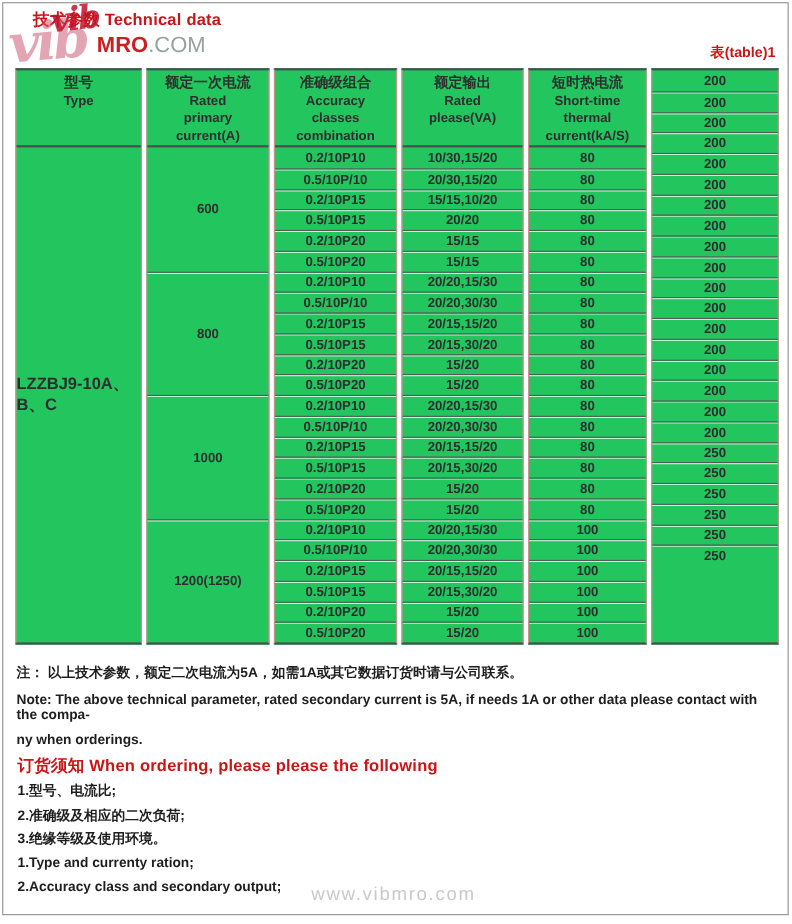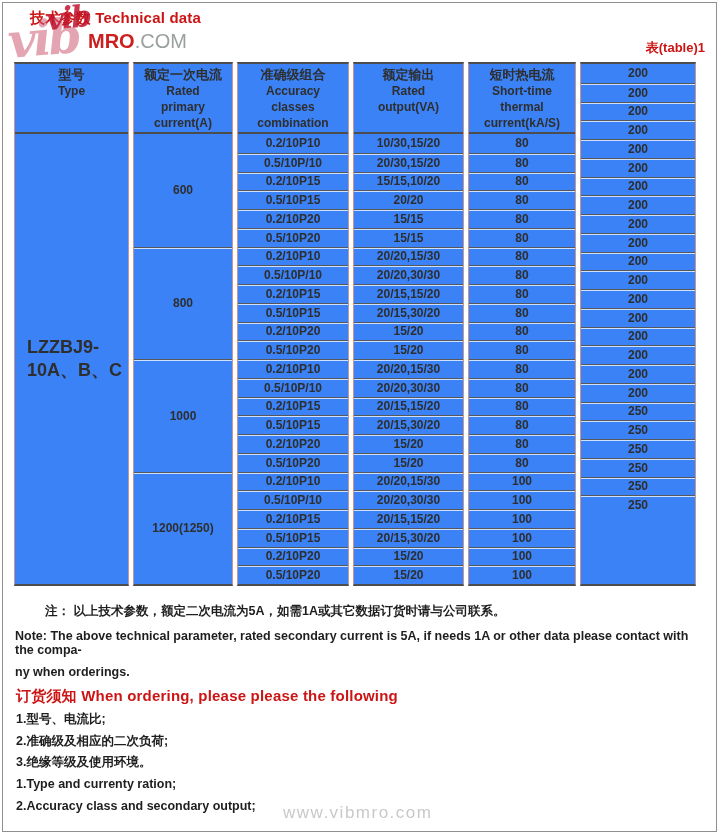--- a/index.html
+++ b/index.html
@@ -21,38 +21,38 @@
                  font-size: 48px; color: #cf5c74; opacity: 0.55; transform: rotate(-5deg);
                  letter-spacing: -3px; }
   .logo-row { position: absolute; left: 88px; top: 30px; z-index: 3; font-size: 20px; }
   .logo-mro { font-weight: bold; color: #cc2020; }
   .logo-com { font-weight: normal; color: #9aa0a0; }
   .caption { position: absolute; right: 15px; top: 39px; font-size: 13px; font-weight: bold;
              color: #cc1414; }
 
   
   .table { position: absolute; left: 14px; top: 62px; display: flex; gap: 4px; }
-  .tcol { background: #3b82f6; border-left: 1px solid #c9958e; border-right: 1px solid #c9958e;
+  .tcol { background: #22c55e; border-left: 1px solid #c9958e; border-right: 1px solid #c9958e;
           border-top: 2px solid #4d4d4d; border-bottom: 2px solid #4d4d4d;
           display: flex; flex-direction: column; }
   .thead { height: 70px; border-bottom: 2px solid #4d4d4d; text-align: center;
            padding-top: 3px; font-weight: bold; color: #2e2e2e; font-size: 12px;
            line-height: 16px; }
   .thead-line:first-child { font-size: 13px; }
   .tbody { display: flex; flex-direction: column; }
   .tcell { display: flex; align-items: center; justify-content: center;
            font-weight: bold; font-size: 12px; color: #2e2e2e; }
   .tbody .tcell + .tcell { border-top: 1px solid #585858;
                            box-shadow: inset 0 1px 0 rgba(255,255,255,0.75); }
-  .type-cell { font-size: 18px; padding-left: 12px; }
+  .type-cell { font-size: 15px; }
 
   
   .notes { position: absolute; left: 15px; top: 603px; width: 692px; font-weight: bold;
            font-size: 12.5px; color: #1e1e1e; }
-  .note-zh { margin-bottom: 9px; margin-left: 30px; }
+  .note-zh { margin-bottom: 9px; }
   .note-en2 { margin-top: 8px; }
 
   
   .ordering-heading { position: absolute; left: 16px; top: 687px; font-size: 15px;
                       font-weight: bold; color: #cc1414; letter-spacing: 0.2px; }
   .ordering-items { position: absolute; left: 16px; top: 709px; font-size: 12.5px;
                     font-weight: bold; color: #1e1e1e; }
   .ordering-items .ord-item { height: 21.5px; display: flex; align-items: center; }
 
   .bottom-watermark { position: absolute; left: 283px; top: 803px; font-size: 17px;
@@ -80,21 +80,21 @@
   <div class="table" id="data-table">
       <div class="tcol" style="width: 115px;">
         <div class="thead">
           <div class="thead-line">型号</div>
           <div class="thead-line">Type</div>
         </div>
         <div class="tbody">
           <div class="tcell type-cell" style="height: 450px;">LZZBJ9-10A、B、C</div>
         </div>
       </div>
-      <div class="tcol" style="width: 100px; justify-content: flex-end;">
+      <div class="tcol" style="width: 112px; justify-content: flex-end;">
         <div class="thead">
           <div class="thead-line">额定一次电流</div>
           <div class="thead-line">Rated</div>
           <div class="thead-line">primary</div>
           <div class="thead-line">current(A)</div>
         </div>
         <div class="tbody">
           <div class="tcell group-cell" style="height: 112.5px;">600</div>
           <div class="tcell group-cell" style="height: 112.5px;">800</div>
           <div class="tcell group-cell" style="height: 112.5px;">1000</div>
@@ -132,21 +132,21 @@
           <div class="tcell" style="height: 18.75px;">0.2/10P15</div>
           <div class="tcell" style="height: 18.75px;">0.5/10P15</div>
           <div class="tcell" style="height: 18.75px;">0.2/10P20</div>
           <div class="tcell" style="height: 18.75px;">0.5/10P20</div>
         </div>
       </div>
       <div class="tcol" style="width: 111px;">
         <div class="thead">
           <div class="thead-line">额定输出</div>
           <div class="thead-line">Rated</div>
-          <div class="thead-line">output(VA)</div>
+          <div class="thead-line">please(VA)</div>
         </div>
         <div class="tbody">
           <div class="tcell" style="height: 18.75px;">10/30,15/20</div>
           <div class="tcell" style="height: 18.75px;">20/30,15/20</div>
           <div class="tcell" style="height: 18.75px;">15/15,10/20</div>
           <div class="tcell" style="height: 18.75px;">20/20</div>
           <div class="tcell" style="height: 18.75px;">15/15</div>
           <div class="tcell" style="height: 18.75px;">15/15</div>
           <div class="tcell" style="height: 18.75px;">20/20,15/30</div>
           <div class="tcell" style="height: 18.75px;">20/20,30/30</div>

